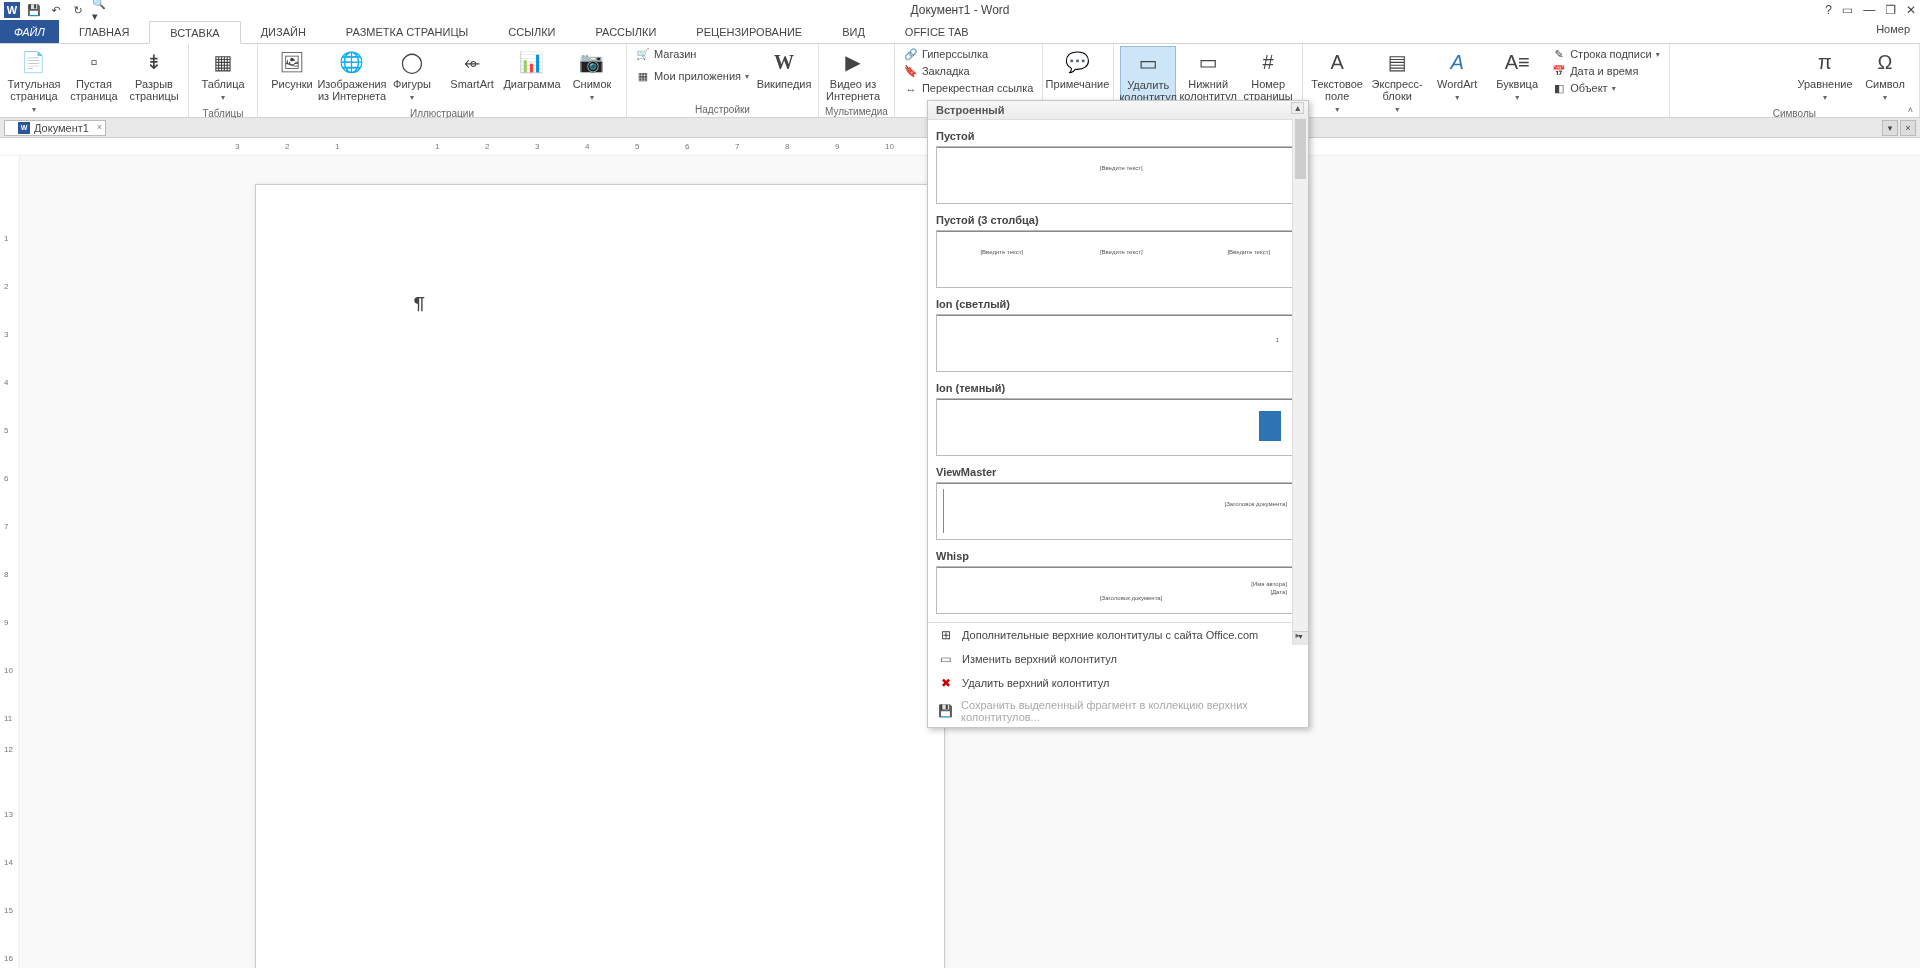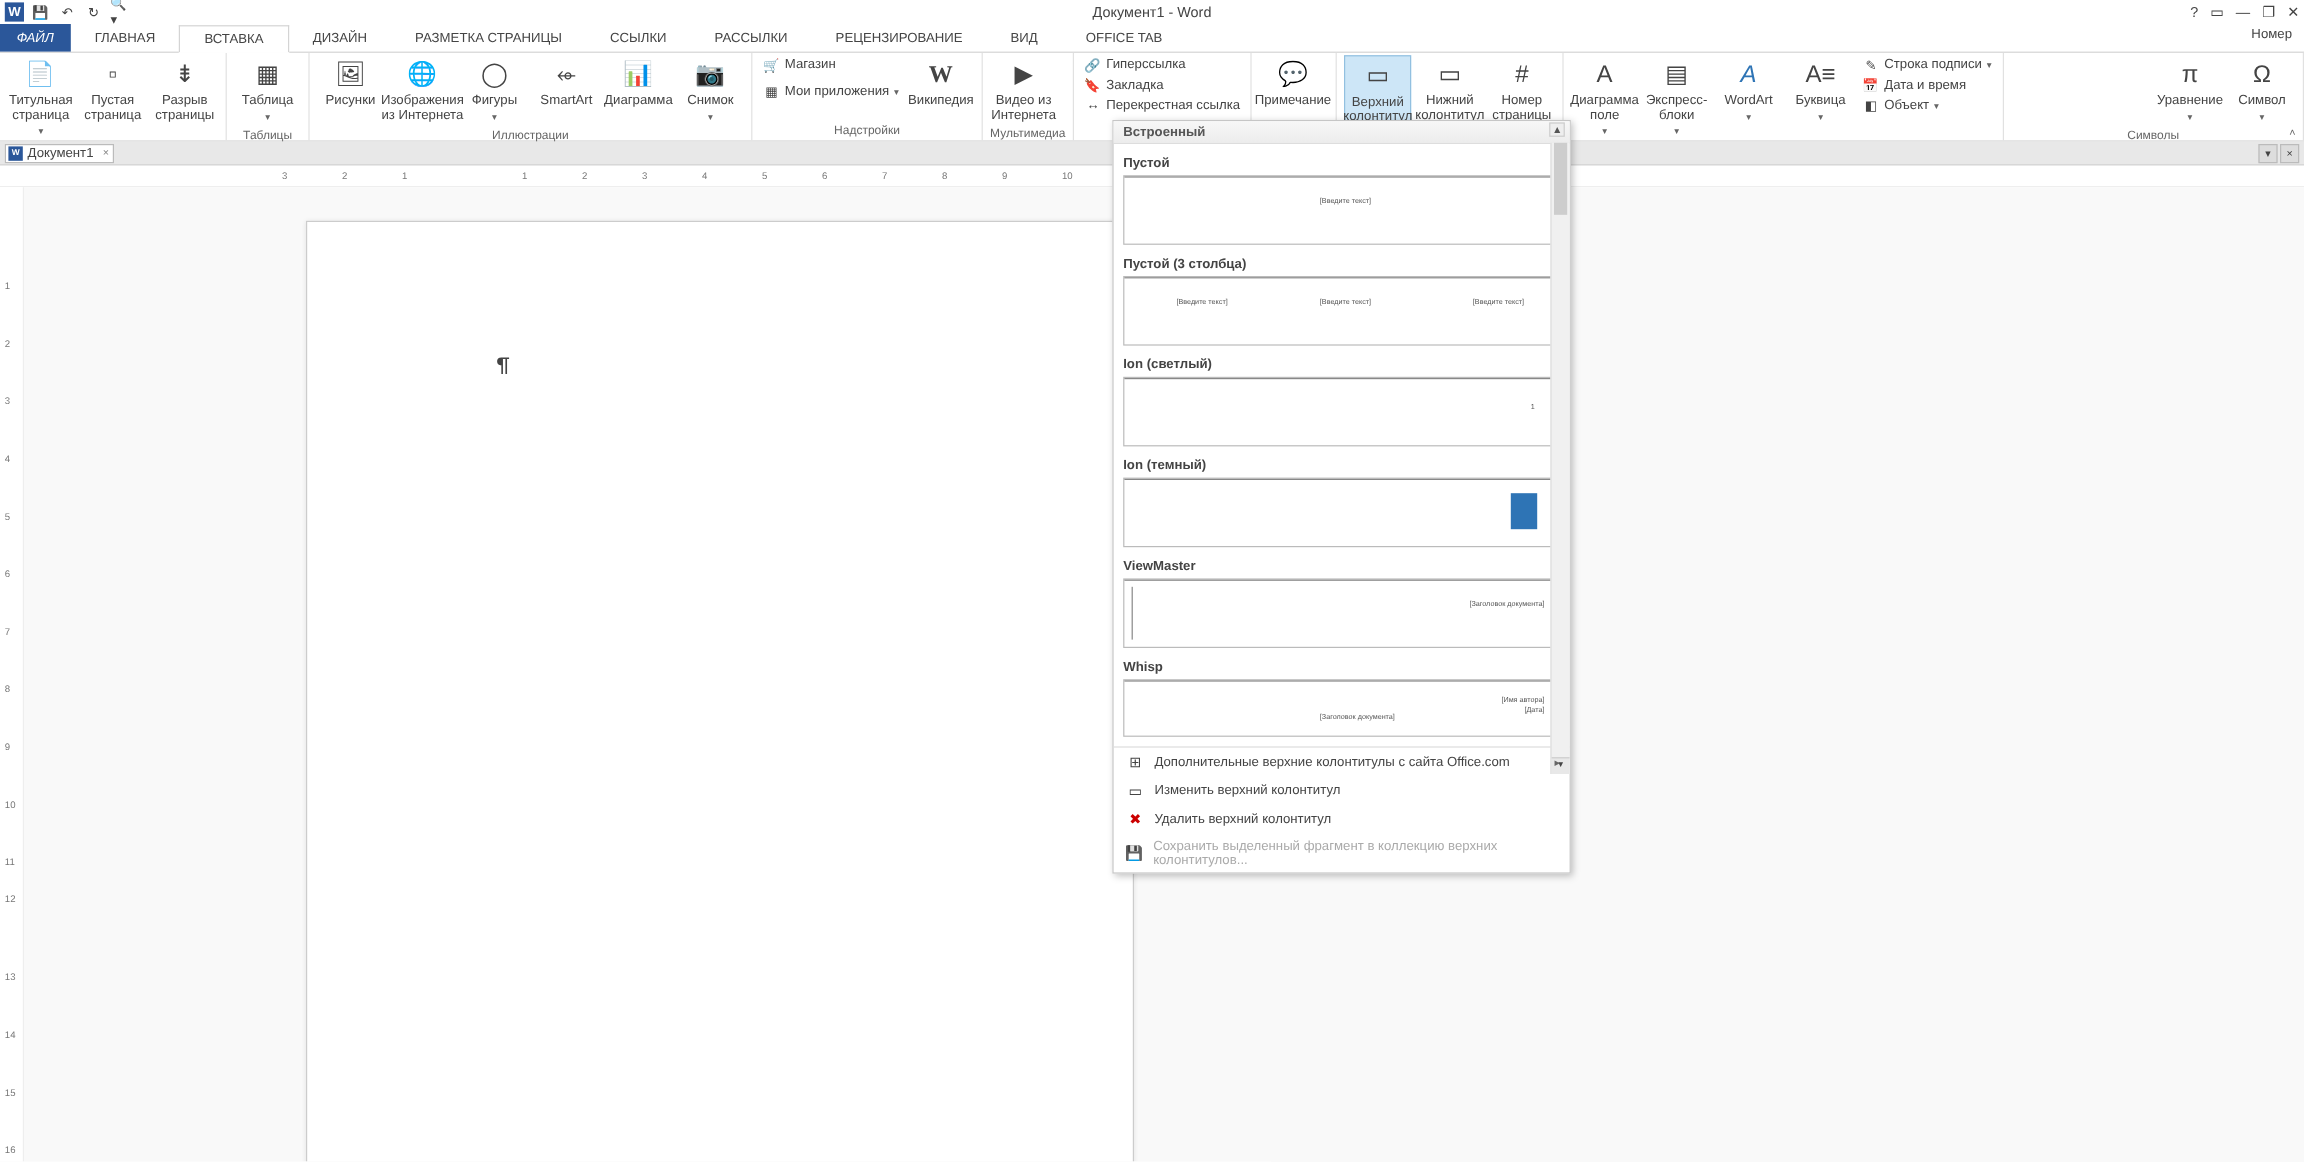--- a/index.html
+++ b/index.html
@@ -28,21 +28,21 @@
 .bigbtn { width: 56px; display: flex; flex-direction: column; align-items: center; gap: 2px; padding: 2px; cursor: pointer; text-align: center; font-size: 11px; line-height: 12px; }
 .bigbtn .ico { width: 28px; height: 28px; display: flex; align-items: center; justify-content: center; font-size: 20px; }
 .bigbtn.active { background: #cde6f7; border: 1px solid #92c0e0; }
 .smallrow { display: flex; flex-direction: column; gap: 1px; }
 .smallbtn { display: flex; align-items: center; gap: 4px; padding: 1px 3px; font-size: 11px; cursor: pointer; white-space: nowrap; }
 .smallbtn .sico { width: 14px; height: 14px; display: inline-flex; align-items: center; justify-content: center; font-size: 11px; }
 .dd::after { content: " ▾"; font-size: 8px; color: #666; }
 
 
 .doctabbar { height: 20px; background: #e8e8e8; border-bottom: 1px solid #ccc; display: flex; align-items: center; padding: 0 4px; position:relative; }
-.doctab { background: #fff; border: 1px solid #bbb; padding: 1px 16px 1px 2px; font-size: 11px; position: relative; display:flex; align-items:flex-start; gap:4px; }
+.doctab { background: #fff; border: 1px solid #bbb; padding: 1px 16px 1px 13px; font-size: 11px; position: relative; display:flex; align-items:flex-start; gap:4px; }
 .doctab .dico { width:12px; height:12px; background:#2b579a; color:#fff; font-size:7px; font-weight:bold; display:inline-flex; align-items:center; justify-content:center; }
 .doctab .x { position: absolute; right: 3px; font-size: 9px; color: #888; }
 .doctabbar .rightbtns { position:absolute; right:4px; display:flex; gap:2px; }
 .doctabbar .rightbtns span { width:16px; height:16px; background:#ddd; border:1px solid #bbb; display:inline-flex; align-items:center; justify-content:center; font-size:9px; }
 
 
 .rulerh { height: 18px; background: #fff; position: relative; border-bottom: 1px solid #eee; }
 .rulerh .scale { position:absolute; left:235px; right:0; top:2px; height:14px; font-size:8px; color:#777; }
 .rulerh .tick { position:absolute; top:2px; }
 .workspace { position: absolute; top: 156px; bottom: 0; left: 0; right: 0; background: #fff; display: flex; }
@@ -225,39 +225,39 @@
           <span>Примечание</span>
         </div>
     </div>
     <div class="group-label">Примечания</div>
   </div>
 
   <div class="group">
     <div class="group-body">
       <div class="bigbtn active dd">
           <span class="ico">▭</span>
-          <span>Верхний колонтитул</span>
+          <span>Удалить колонтитул</span>
         </div>
       <div class="bigbtn dd">
           <span class="ico">▭</span>
           <span>Нижний колонтитул</span>
         </div>
       <div class="bigbtn dd">
           <span class="ico">#</span>
           <span>Номер страницы</span>
         </div>
     </div>
     <div class="group-label">Колонтитулы</div>
   </div>
 
   <div class="group">
     <div class="group-body">
       <div class="bigbtn dd">
           <span class="ico">A</span>
-          <span>Диаграмма поле</span>
+          <span>Текстовое поле</span>
         </div>
       <div class="bigbtn dd">
           <span class="ico">▤</span>
           <span>Экспресс-блоки</span>
         </div>
       <div class="bigbtn dd">
           <span class="ico" style="font-style:italic;color:#2e74b5;">A</span>
           <span>WordArt</span>
         </div>
       <div class="bigbtn dd">

